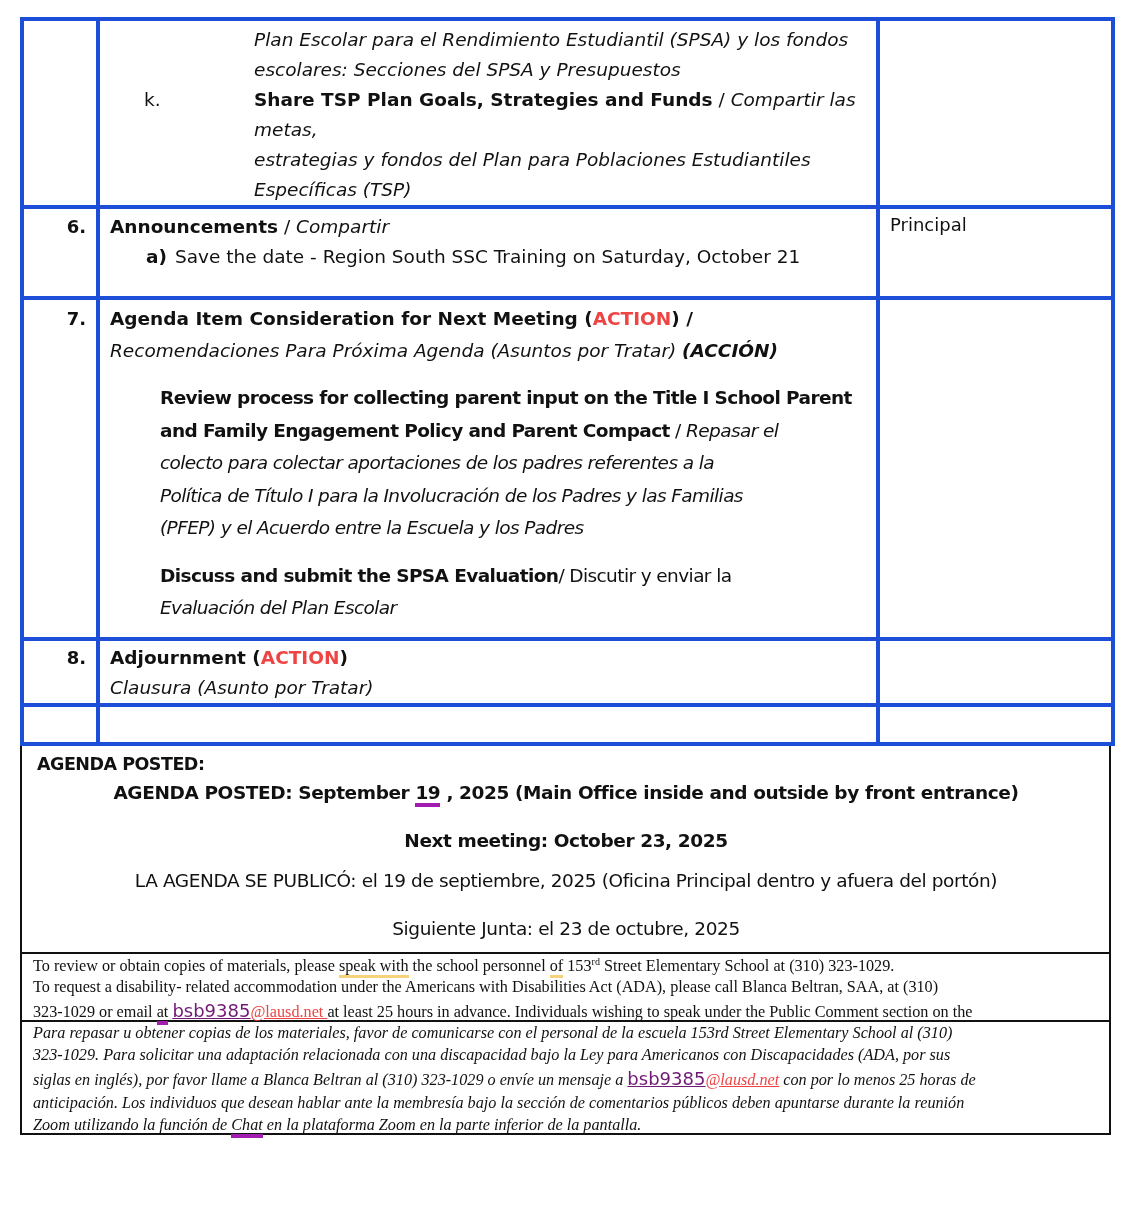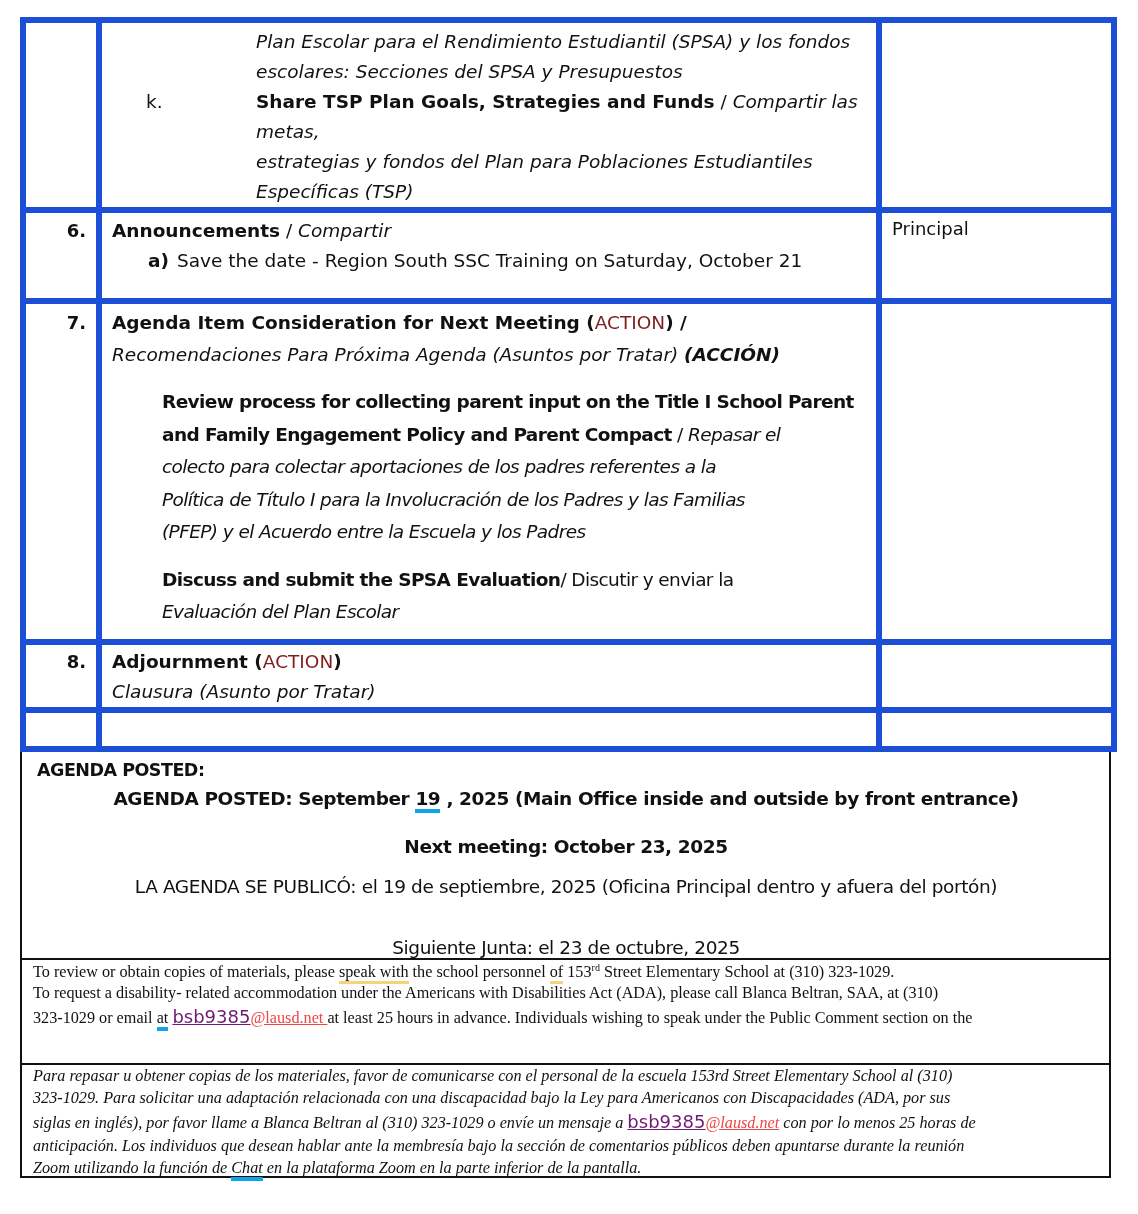--- a/index.html
+++ b/index.html
@@ -2,32 +2,32 @@
 <html><head>
   <meta charset="utf-8">
   <style>
     * { box-sizing: border-box; margin: 0; padding: 0; }
     html, body { width: 1138px; height: 1214px; background: #ffffff; overflow: hidden; }
     body { font-family: "DejaVu Sans", sans-serif; color: #111111; position: relative; }
 
     .doc { position: absolute; left: 20px; top: 17px; width: 1091px; }
 
     table.agenda { border-collapse: collapse; width: 1091px; table-layout: fixed; }
-    table.agenda td { border: 6px solid #1d4ed8; vertical-align: top; padding: 0; }
+    table.agenda td { border: 4px solid #1d4ed8; vertical-align: top; padding: 0; }
     col.c-num { width: 76px; }
     col.c-main { width: 780px; }
     col.c-resp { width: 235px; }
 
     .num { text-align: right; padding-right: 10px !important; font-weight: bold; font-size: 18px; }
     .resp { font-size: 18px; padding: 5px 10px !important; }
 
     .sans { font-family: "DejaVu Sans", sans-serif; font-size: 18.5px; line-height: 30px; }
     .b { font-weight: bold; }
     .i { font-style: italic; }
-    .action { color: #7f1d1d; font-weight: normal; }
+    .action { color: #ef4444; font-weight: bold; }
 
     
     .r1 { height: 153px; }
     .r1 .main { padding: 4px 8px 0 0; position: relative; }
     .r1 .line { padding-left: 154px; font-size: 18.5px; line-height: 30px; }
     .r1 .lbl { position: absolute; left: 44px; font-size: 18.5px; line-height: 30px; }
 
     
     .r6 { height: 91px; }
     .r6 .main { padding: 3px 8px 0 10px; }
@@ -50,27 +50,27 @@
     
     .r9 { height: 39px; }
 
     
     .posted { border: 2px solid #111; border-top: none; height: 208px; padding: 6px 14px 0 15px; }
     .posted .hdr { font-weight: bold; font-size: 17.5px; letter-spacing: -0.5px; line-height: 24px; }
     .posted .ctr { text-align: center; font-size: 18.5px; line-height: 24px; letter-spacing: -0.4px; }
     .posted .l1 { font-weight: bold; margin-top: 5px; }
     .posted .l2 { margin-top: 24px; font-weight: bold; }
     .posted .l3 { margin-top: 16px; }
-    .posted .l4 { margin-top: 37px; }
-    .squig-pink { border-bottom: 4px solid #0ea5e9; }
+    .posted .l4 { margin-top: 24px; }
+    .squig-pink { border-bottom: 4px solid #a21caf; }
     .squig-yellow { border-bottom: 3px solid #f6d27a; }
 
     
     .notice { border: 2px solid #111; border-top: none; font-family: "Liberation Serif", serif; font-size: 16.2px; color: #111; }
-    .notice-en { height: 105px; padding: 2px 10px 0 11px; line-height: 21px; }
+    .notice-en { height: 68px; padding: 2px 10px 0 11px; line-height: 21px; }
     .notice-en .ln3 { line-height: 25px; }
     .notice-es { height: 113px; padding: 1px 10px 0 11px; line-height: 21.5px; font-style: italic; }
     .notice-es .ln3 { line-height: 25px; }
     sup { font-size: 10px; vertical-align: super; line-height: 0; }
     .email-user { font-family: "DejaVu Sans", sans-serif; font-style: normal; font-size: 18px; color: #701a75; text-decoration: underline; }
     .email-dom { color: #ef4444; text-decoration: underline; }
   </style>
 </head>
 <body>
 

